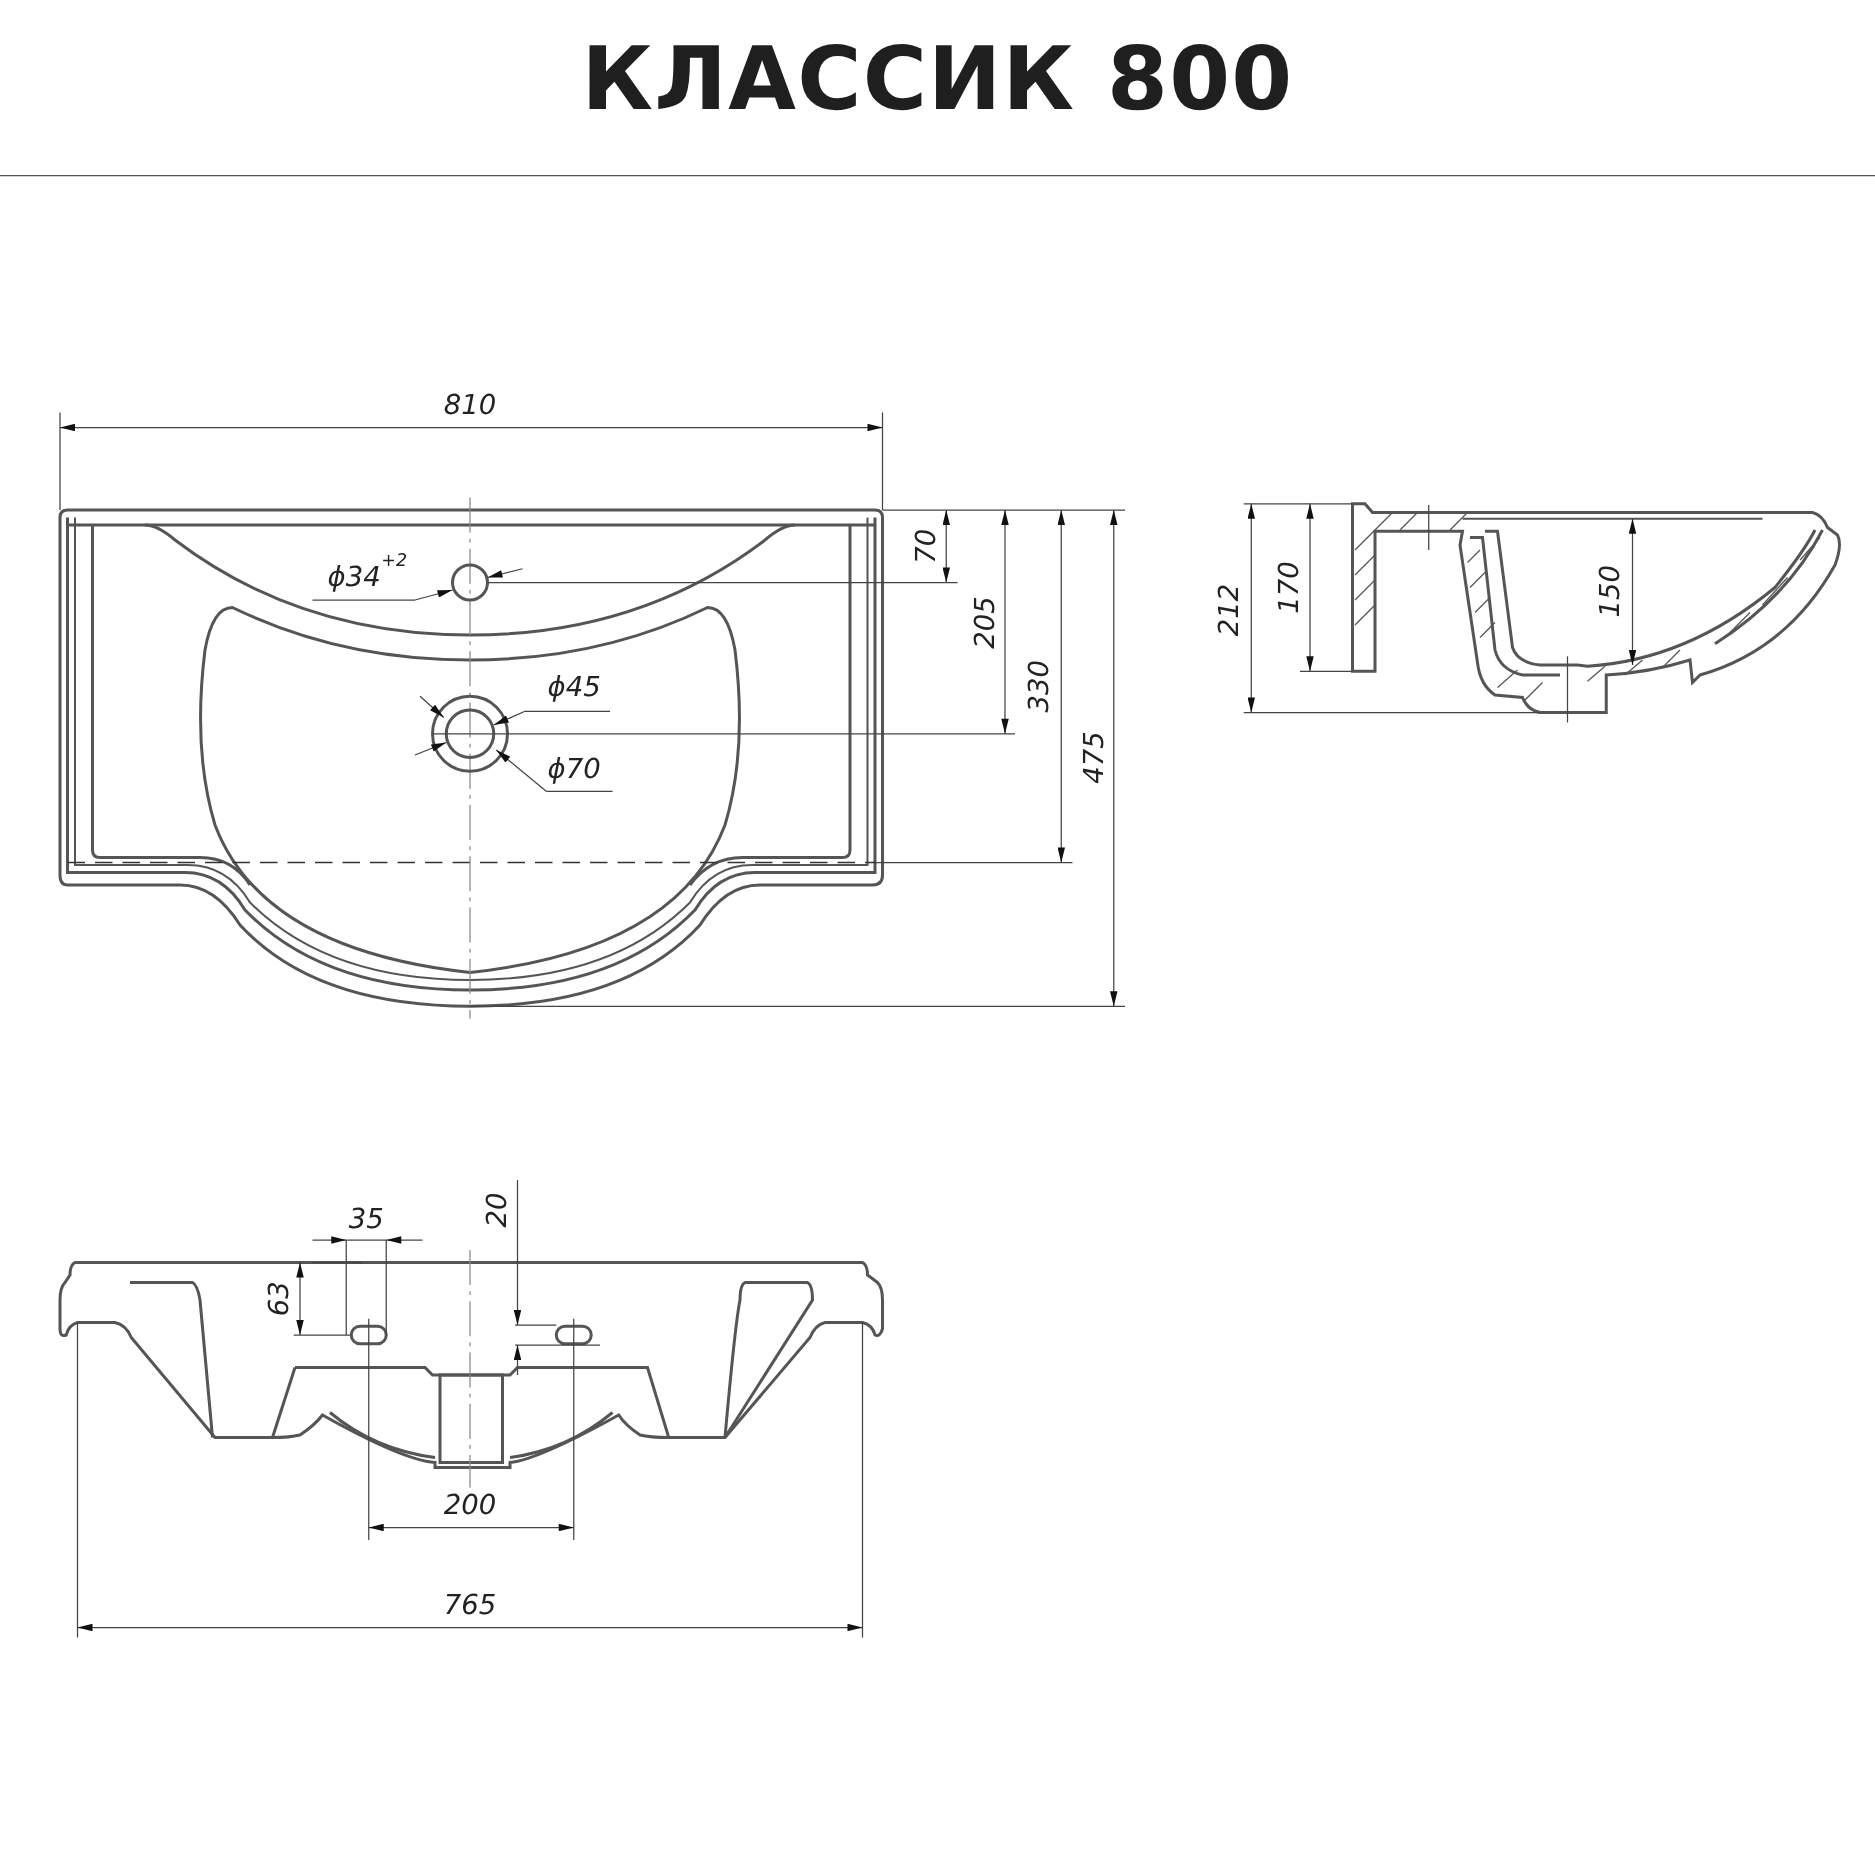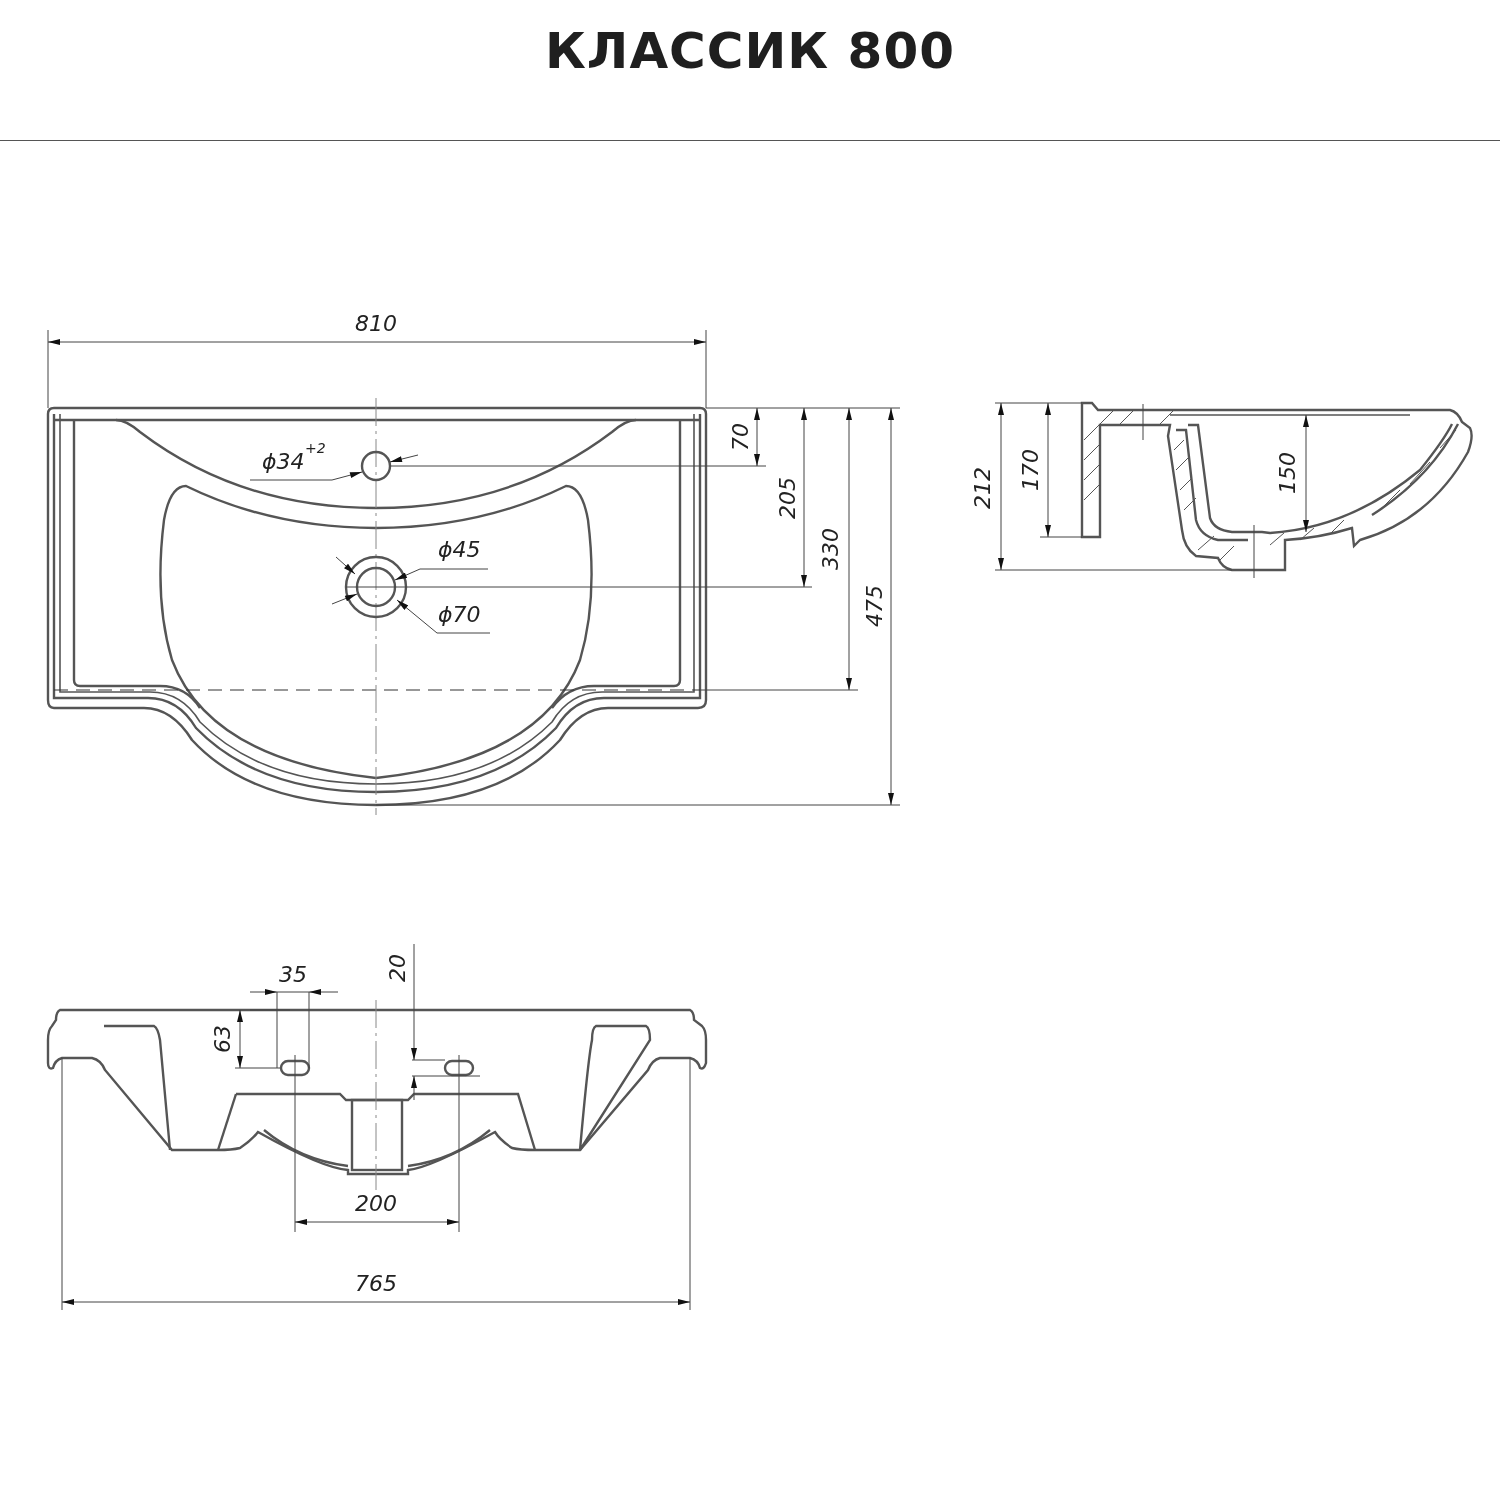--- a/index.html
+++ b/index.html
@@ -1,19 +1,19 @@
 <!DOCTYPE html>
 <html><head>
 <meta charset="utf-8">
 <style>
   html, body { margin: 0; padding: 0; background: #ffffff; }
   body { width: 1500px; height: 1500px; position: relative; overflow: hidden; font-family: "DejaVu Sans", sans-serif; }
   .title {
     position: absolute; left: 0; top: 22px; width: 1500px; text-align: center;
-    font-family: "DejaVu Sans", sans-serif; font-weight: bold; font-size: 50px;
+    font-family: "DejaVu Sans", sans-serif; font-weight: bold; font-size: 70px;
     letter-spacing: 1px; color: #1f1f1f;
   }
   .rule { position: absolute; left: 0; top: 140px; width: 1500px; height: 0; border-top: 1.5px solid #555; }
   svg.drawing { position: absolute; left: 0; top: 0; }
   .dimtxt { font-family: "DejaVu Sans", sans-serif; font-style: italic; font-size: 22px; fill: #222; }
   .outline { fill: none; stroke: #555; stroke-width: 2.4; }
   .thin { fill: none; stroke: #444; stroke-width: 1; }
   .center { fill: none; stroke: #888; stroke-width: 1; stroke-dasharray: 28 5 3 5; }
   .dash { fill: none; stroke: #333; stroke-width: 1.2; stroke-dasharray: 14 8; }
   .hatch { stroke: #555; stroke-width: 1; }

